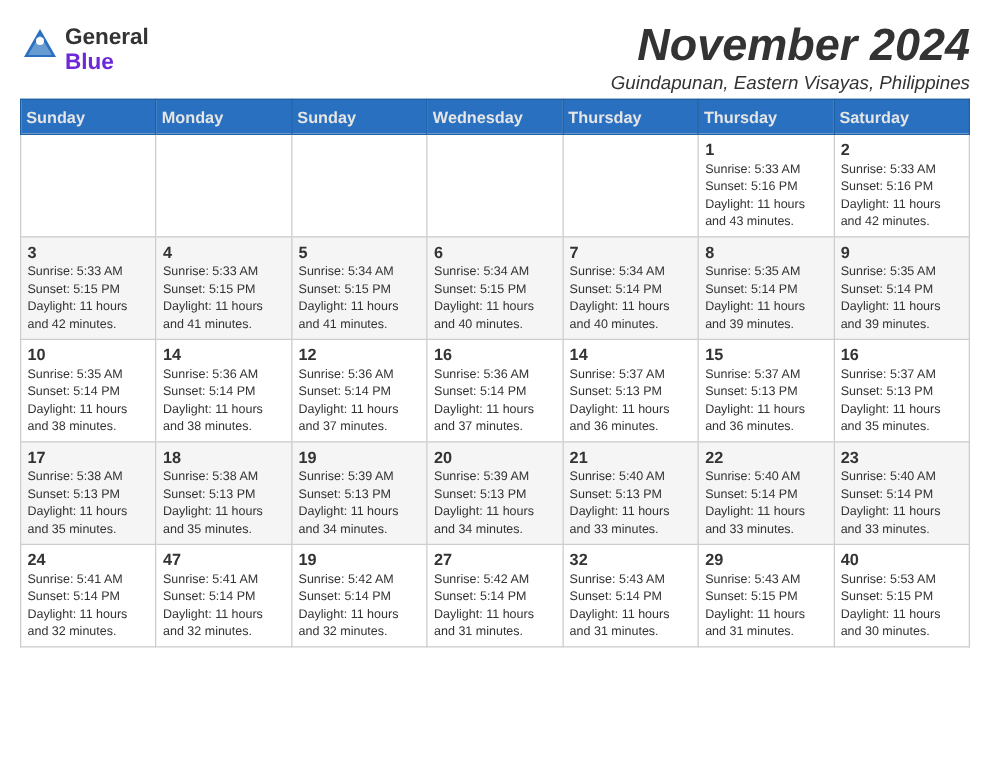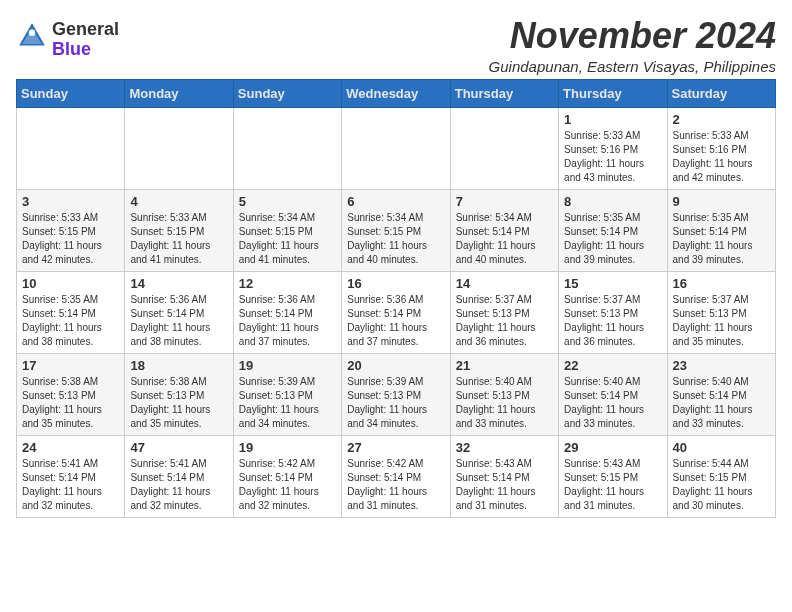--- a/index.html
+++ b/index.html
@@ -335,20 +335,20 @@
         </td>
         <td>
           <span class="day-number">29</span>
           <div class="day-info" style="white-space: pre-line;">Sunrise: 5:43 AM
 Sunset: 5:15 PM
 Daylight: 11 hours
 and 31 minutes.</div>
         </td>
         <td>
           <span class="day-number">40</span>
-          <div class="day-info" style="white-space: pre-line;">Sunrise: 5:44 AM
+          <div class="day-info" style="white-space: pre-line;">Sunrise: 5:53 AM
 Sunset: 5:15 PM
 Daylight: 11 hours
 and 30 minutes.</div>
         </td>
       </tr>
     </tbody>
 </table>
 
 </body></html>

